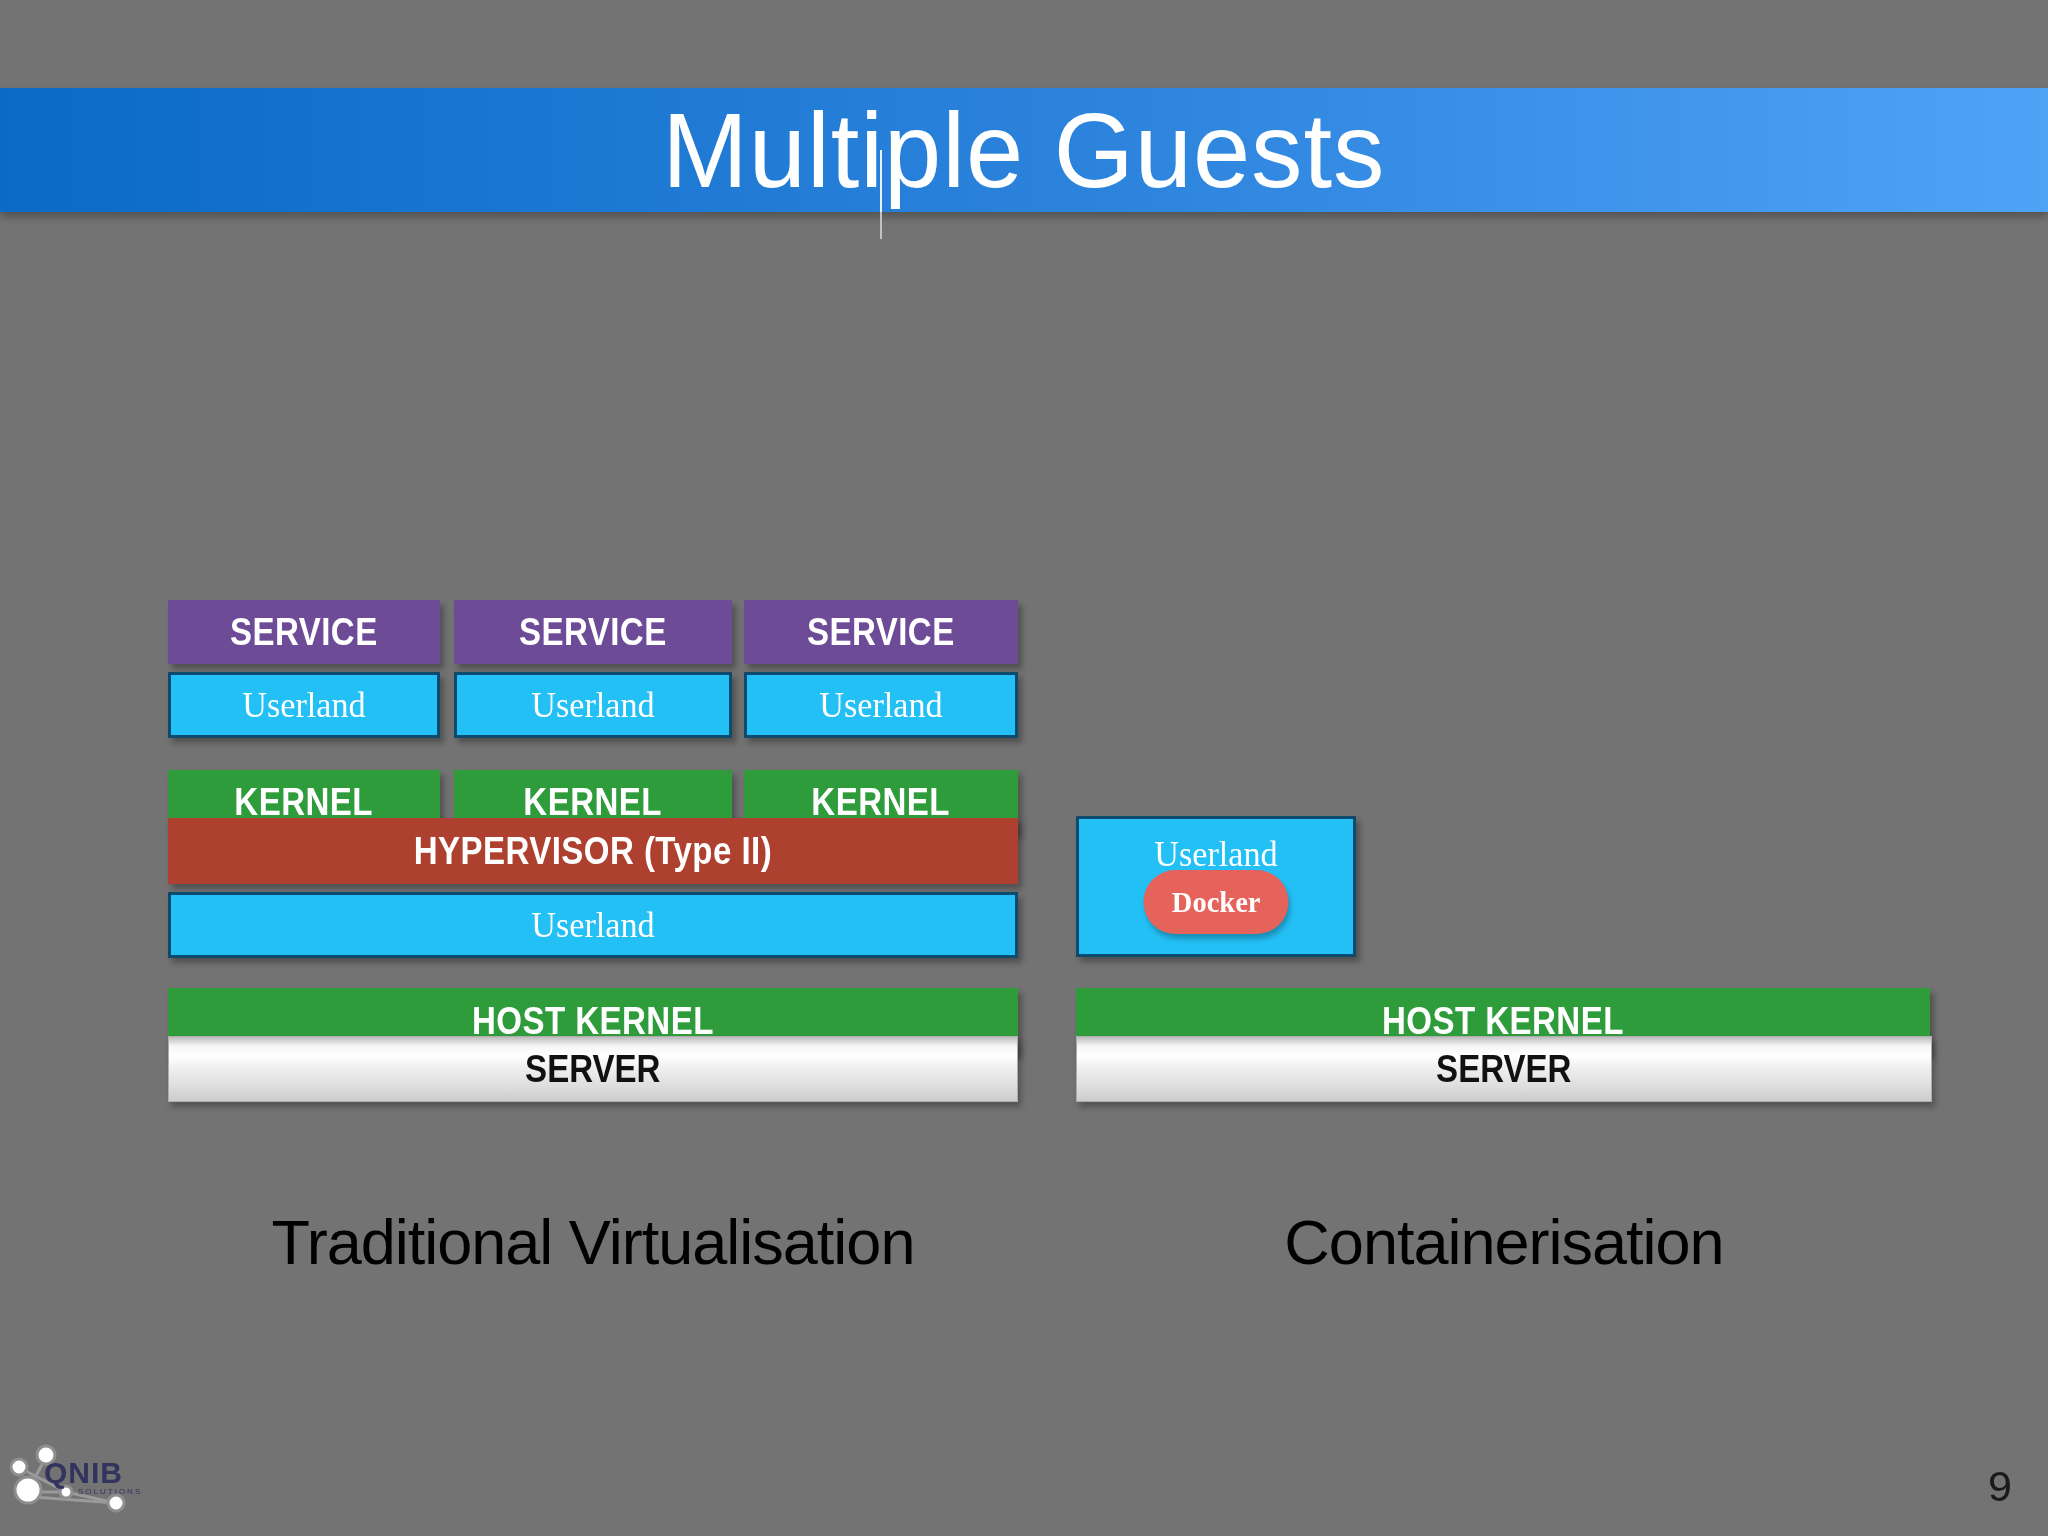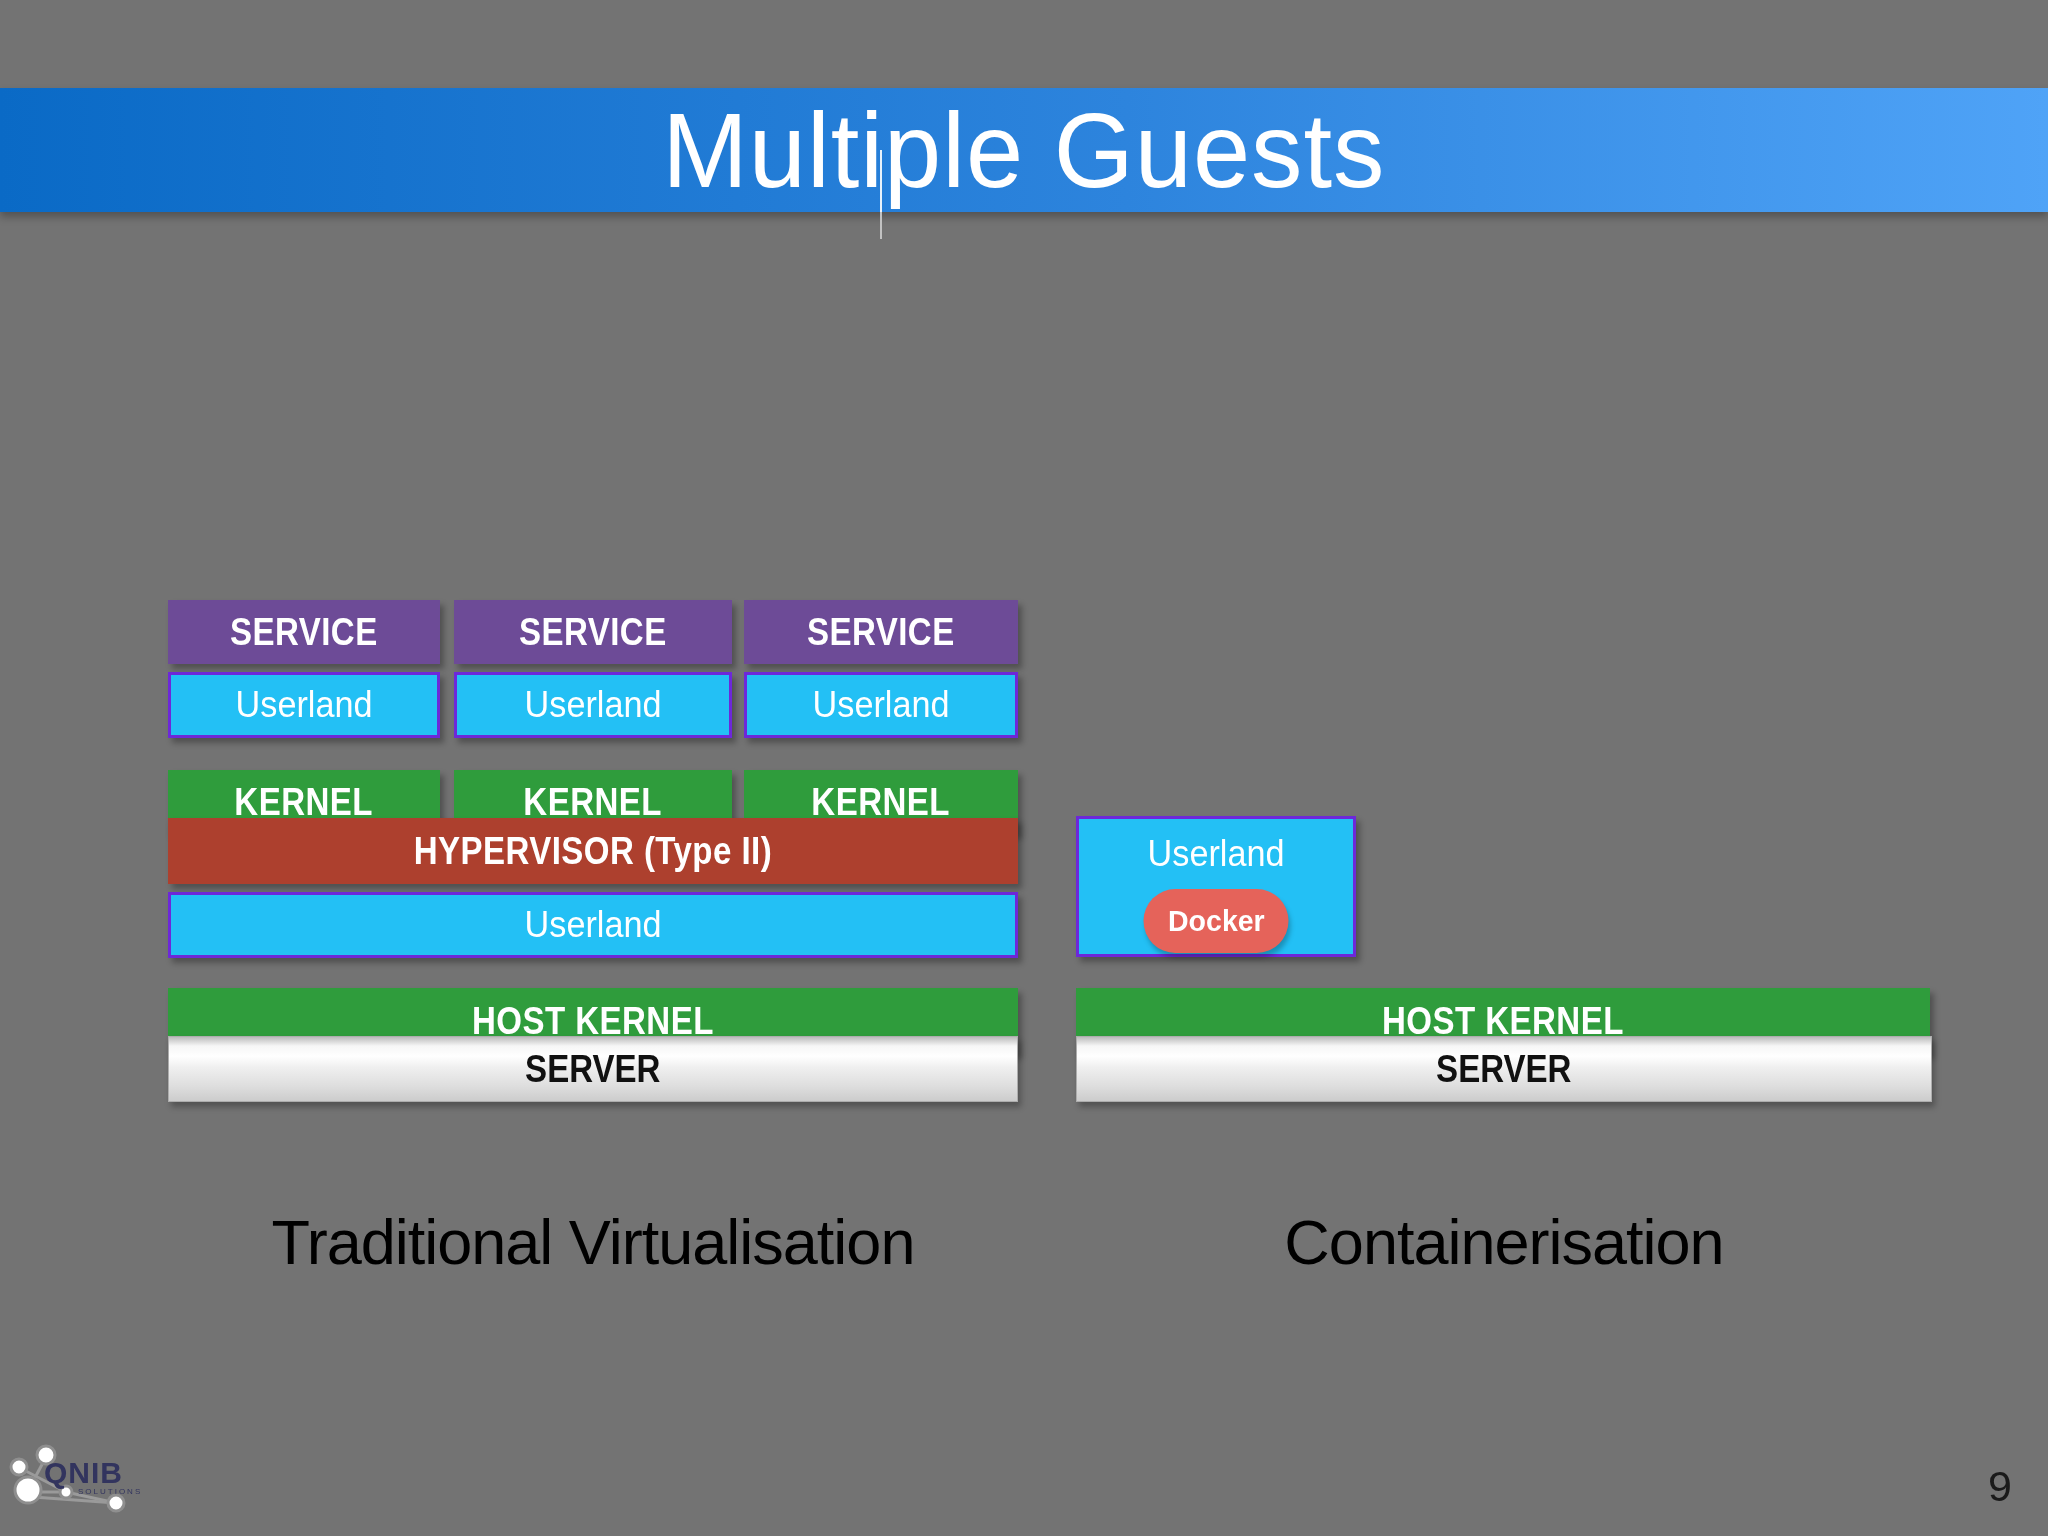--- a/index.html
+++ b/index.html
@@ -26,30 +26,30 @@
     position:absolute;box-sizing:border-box;
     display:flex;align-items:center;justify-content:center;
     color:#ffffff;white-space:nowrap;text-align:right;
   }
   .blk .lbl{display:inline-block;}
   .caps .lbl{font-size:38px;font-weight:700;letter-spacing:.5px;transform:scaleX(0.87);}
   .plain .lbl{font-size:36px;font-weight:400;transform:scaleX(0.95);}
   .purple{background:#6d4b97;box-shadow:4px 5px 6px rgba(0,0,0,0.30);}
   .green{background:#2f9c3c;box-shadow:4px 5px 6px rgba(0,0,0,0.30);margin-top:24px;}
   .red{background:#ad402e;box-shadow:4px 5px 6px rgba(0,0,0,0.30);}
-  .cyan{background:#23c0f5;border:3px solid #6d28d9;box-shadow:4px 5px 6px rgba(0,0,0,0.30);}
+  .cyan{background:#23c0f5;border:3px solid #0c4a6e;box-shadow:4px 5px 6px rgba(0,0,0,0.30);font-family:Liberation Serif, serif;}
   .server{
     background:linear-gradient(180deg,#bcbcbc 0%,#f6f6f6 14%,#ffffff 30%,#efefef 48%,#dddddd 78%,#cccccc 100%);
     border:1px solid #adadad;border-radius:0;color:#111111;
     box-shadow:3px 5px 6px rgba(0,0,0,0.28);
   }
   .server .lbl{font-size:38px;font-weight:700;transform:scaleX(0.87);}
 
   .docker-badge{
-    position:absolute;left:50%;bottom:1px;transform:translateX(-50%);
+    position:absolute;left:50%;bottom:20px;transform:translateX(-50%);
     width:145px;height:64px;border-radius:32px;background:#e5635a;
     box-shadow:2px 5px 5px rgba(0,0,0,0.25);
     display:flex;align-items:center;justify-content:center;
   }
   .docker-badge .lbl{color:#ffffff;font-size:30px;font-weight:700;transform:scaleX(0.95);}
   .userland-box{align-items:flex-start;justify-content:center;padding-top:14px;}
 
   .caption{
     position:absolute;top:1206px;height:60px;color:#000000;
     font-size:63px;letter-spacing:-1px;text-align:center;white-space:nowrap;

